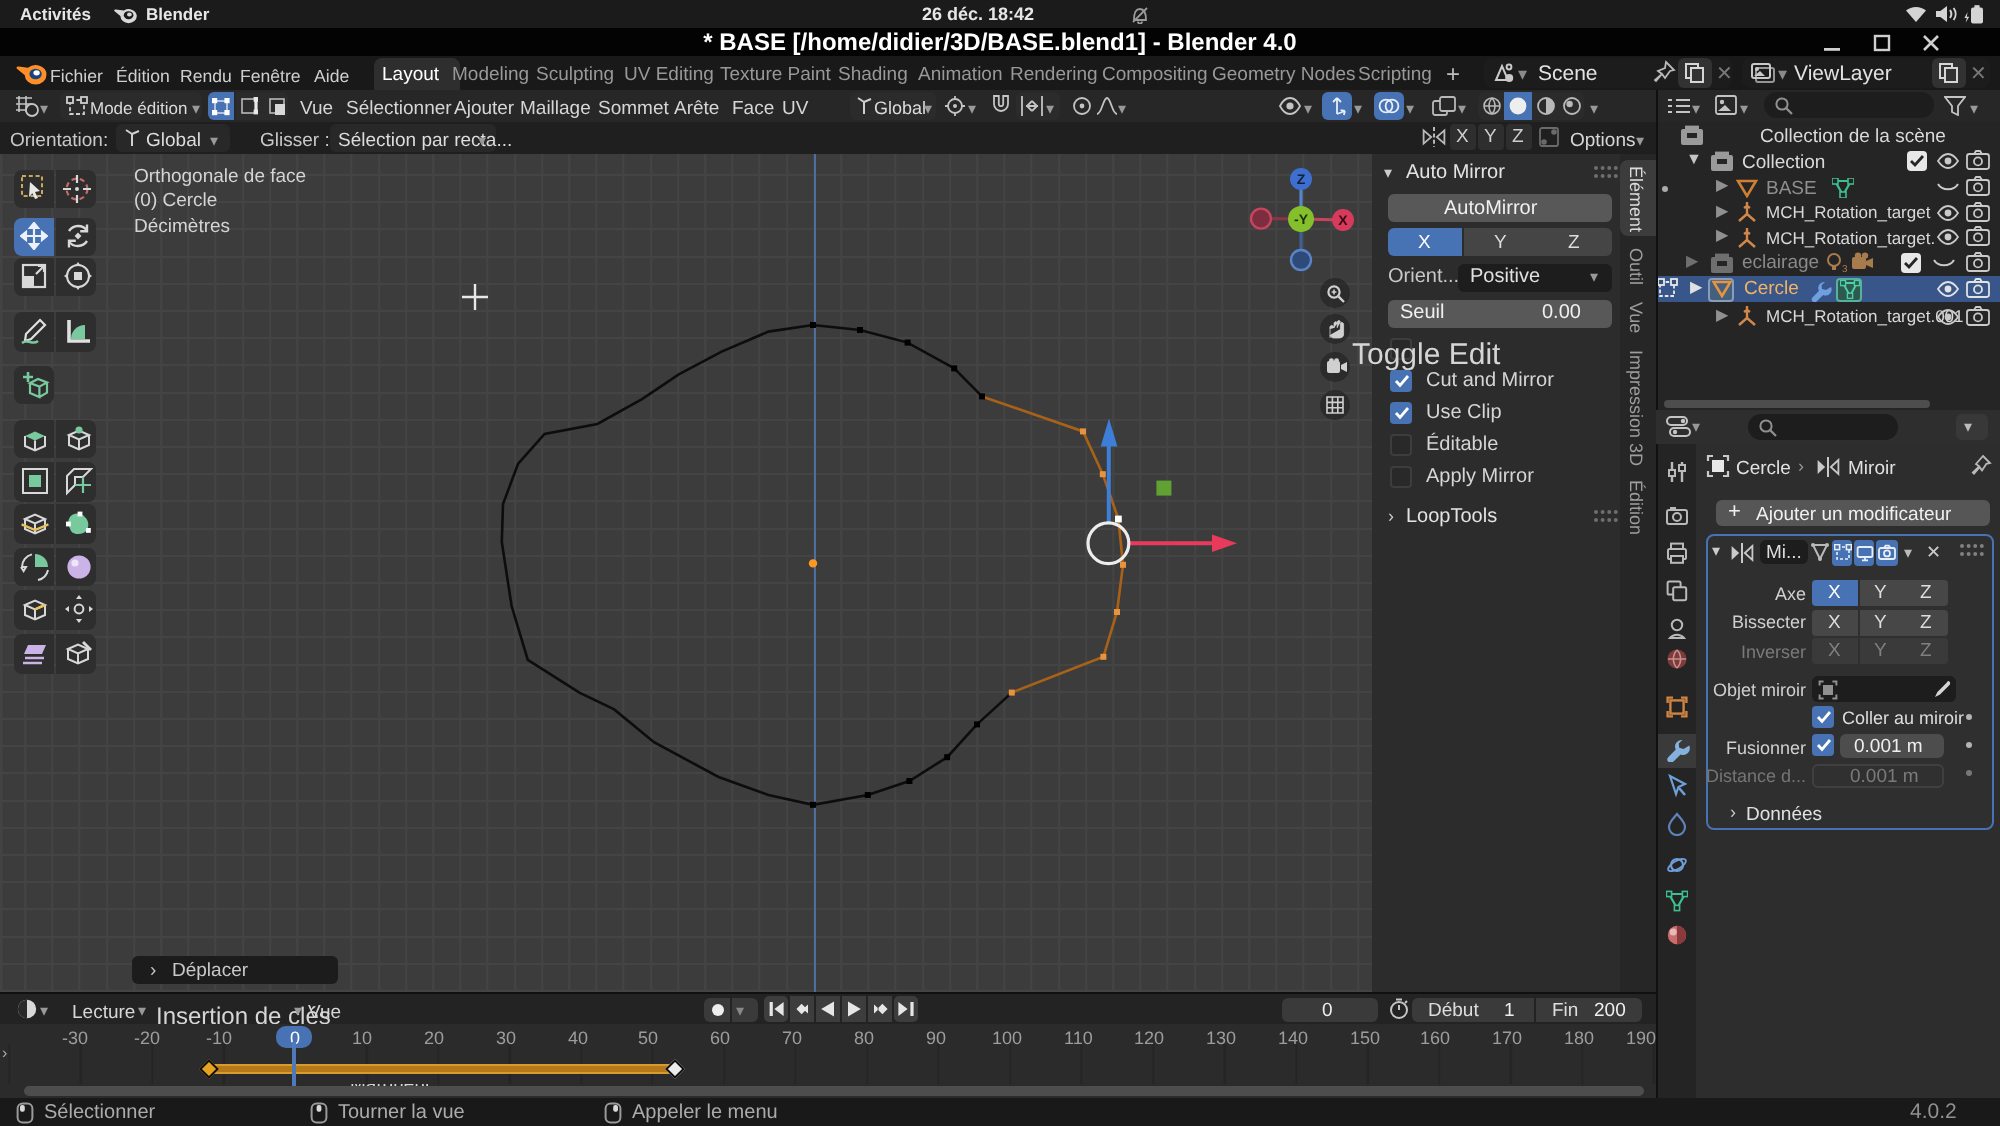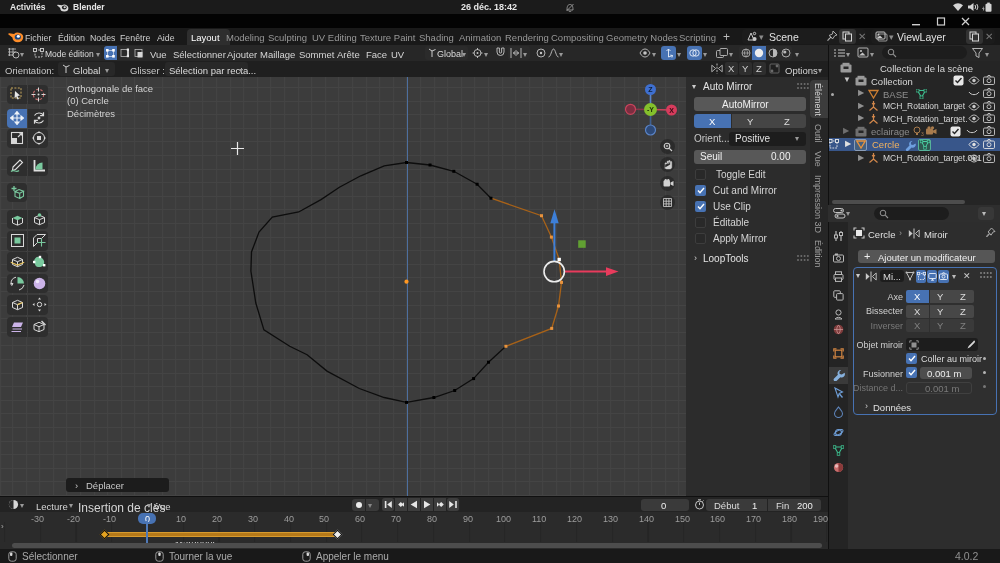--- a/index.html
+++ b/index.html
@@ -30,35 +30,36 @@
 <svg class="abs" style="left:952px;top:2px;" width="42" height="10" viewBox="0 0 42 10">
  <path d="M1 3.2 A8 8 0 0 1 11 3.2 L6 9 Z" fill="#d4d4d4"></path>
  <path d="M16 3.5 h2.2 L21.5 1 v8 L18.2 6.5 H16 Z" fill="#d4d4d4"></path>
  <path d="M23 3 a3.5 3.5 0 0 1 0 4 M24.8 2 a5 5 0 0 1 0 6" stroke="#d4d4d4" stroke-width="1" fill="none"></path>
  <rect x="33.5" y="1.8" width="6" height="8" rx="1" fill="#d4d4d4"></rect>
  <rect x="35.2" y="0.6" width="2.6" height="1.4" fill="#d4d4d4"></rect>
  <path d="M31.8 4 l-1.6 3 1.2 0 -0.6 2.4 1.8 -3 -1.2 0 Z" fill="#d4d4d4"></path>
 </svg>
 
 <div class="abs" style="left:0;top:14px;width:1000px;height:14px;background:#030303;"></div>
+<div class="txt" style="left:0;top:14px;width:1000px;text-align:center;font-size:12px;color:#ffffff;font-weight:bold;">* BASE [/home/didier/3D/BASE.blend1] - Blender 4.0</div>
 <svg class="abs" style="left:912px;top:17px;" width="62" height="9" viewBox="0 0 62 9">
  <rect x="0" y="7" width="8" height="1.4" fill="#cfcfcf"></rect>
  <rect x="25.5" y="1" width="7" height="7" fill="none" stroke="#cfcfcf" stroke-width="1.2"></rect>
  <path d="M50 1 l7 7 M57 1 l-7 7" stroke="#cfcfcf" stroke-width="1.3"></path>
 </svg>
 
 <div class="abs" style="left:0;top:28px;width:1000px;height:17px;background:#191919;"></div>
 <svg class="abs" style="left:8px;top:31px;" width="16" height="12" viewBox="0 0 16 12">
   <path d="M15.2 6.6 a5.4 4.7 0 1 1 -10.8 0 L0.5 3.4 c-0.7 -0.5 0 -1.3 0.8 -1.2 L6 2.9 a5.4 4.7 0 0 1 9.2 3.7 Z" fill="#ff8d28"></path>
   <ellipse cx="9.8" cy="6" rx="3.1" ry="2.6" fill="#17447e"></ellipse>
   <ellipse cx="10.3" cy="5.4" rx="1.6" ry="1.3" fill="#fff"></ellipse>
 </svg>
 <div class="txt" style="left:25px;top:32.5px;font-size:8.8px;color:#cfcfcf;">Fichier</div>
 <div class="txt" style="left:58px;top:32.5px;font-size:8.8px;color:#cfcfcf;">Édition</div>
-<div class="txt" style="left:90px;top:32.5px;font-size:8.8px;color:#cfcfcf;">Nodes</div>
+<div class="txt" style="left:90px;top:32.5px;font-size:8.8px;color:#cfcfcf;">Rendu</div>
 <div class="txt" style="left:120px;top:32.5px;font-size:8.8px;color:#cfcfcf;">Fenêtre</div>
 <div class="txt" style="left:157px;top:32.5px;font-size:8.8px;color:#cfcfcf;text-align:right;">Aide</div>
 <div class="abs" style="left:187px;top:29px;width:43px;height:16px;background:#2e2e2e;border-radius:4px 4px 0 0;"></div>
 <div class="txt" style="left:191px;top:32px;font-size:9.5px;color:#ffffff;">Layout</div>
 <div class="txt" style="left:226px;top:32px;font-size:9.5px;color:#989898;">Modeling</div>
 <div class="txt" style="left:268px;top:32px;font-size:9.5px;color:#989898;">Sculpting</div>
 <div class="txt" style="left:312px;top:32px;font-size:9.5px;color:#989898;">UV Editing</div>
 <div class="txt" style="left:360px;top:32px;font-size:9.5px;color:#989898;">Texture Paint</div>
 <div class="txt" style="left:419px;top:32px;font-size:9.5px;color:#989898;">Shading</div>
 <div class="txt" style="left:459px;top:32px;font-size:9.5px;color:#989898;">Animation</div>
@@ -350,21 +351,21 @@
 <div class="txt" style="left:747px;top:115.5px;font-size:9.5px;color:#ddd;">Y</div>
 <div class="txt" style="left:784px;top:115.5px;font-size:9.5px;color:#ddd;">Z</div>
 <div class="txt" style="left:694px;top:133px;font-size:10px;color:#c8c8c8;">Orient...</div>
 <div class="abs" style="left:729px;top:131.5px;width:77px;height:14px;background:#1d1d1d;border-radius:3px;"></div>
 <div class="txt" style="left:735px;top:133px;font-size:10px;color:#e0e0e0;">Positive</div>
 <div class="txt" style="left:795px;top:134px;font-size:8px;color:#999;">▾</div>
 <div class="abs" style="left:694px;top:149.5px;width:112px;height:14px;background:#585858;border-radius:3px;"></div>
 <div class="txt" style="left:700px;top:151px;font-size:10px;color:#f0f0f0;">Seuil</div>
 <div class="txt" style="left:771px;top:151px;font-size:10px;color:#f0f0f0;">0.00</div>
 <div class="abs" style="left:695px;top:169px;width:11px;height:11px;background:#292929;border:1px solid #3d3d3d;border-radius:2px;"></div>
-<div class="txt" style="left:716px;top:169px;font-size:10px;color:#d5d5d5;">Toggle Edit</div>
+<div class="txt" style="left:676px;top:169px;font-size:15px;color:#d5d5d5;">Toggle Edit</div>
 <div class="abs" style="left:695px;top:185px;width:11px;height:11px;background:#4772b3;border-radius:2px;"></div>
 <svg class="abs" style="left:696.5px;top:187px;" width="8" height="7" viewBox="0 0 8 7">
       <path d="M1 3.5 l2 2.2 L7 1" stroke="#fff" stroke-width="1.4" fill="none"></path>
     </svg>
 <div class="txt" style="left:713px;top:185px;font-size:10px;color:#d5d5d5;">Cut and Mirror</div>
 <div class="abs" style="left:695px;top:201px;width:11px;height:11px;background:#4772b3;border-radius:2px;"></div>
 <svg class="abs" style="left:696.5px;top:203px;" width="8" height="7" viewBox="0 0 8 7">
       <path d="M1 3.5 l2 2.2 L7 1" stroke="#fff" stroke-width="1.4" fill="none"></path>
     </svg>
 <div class="txt" style="left:713px;top:201px;font-size:10px;color:#d5d5d5;">Use Clip</div>

